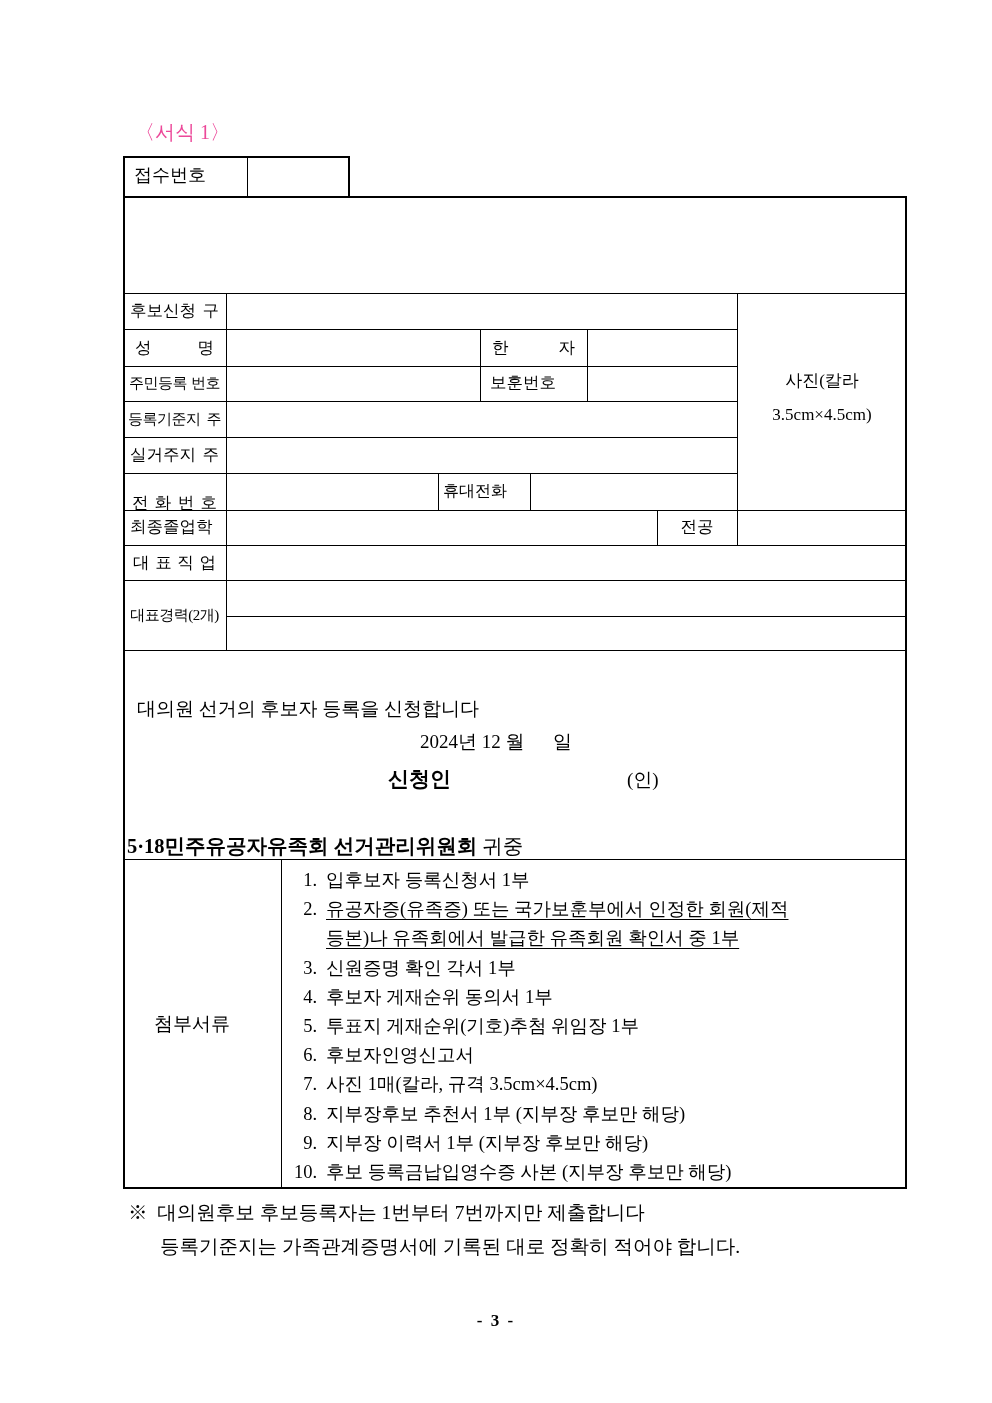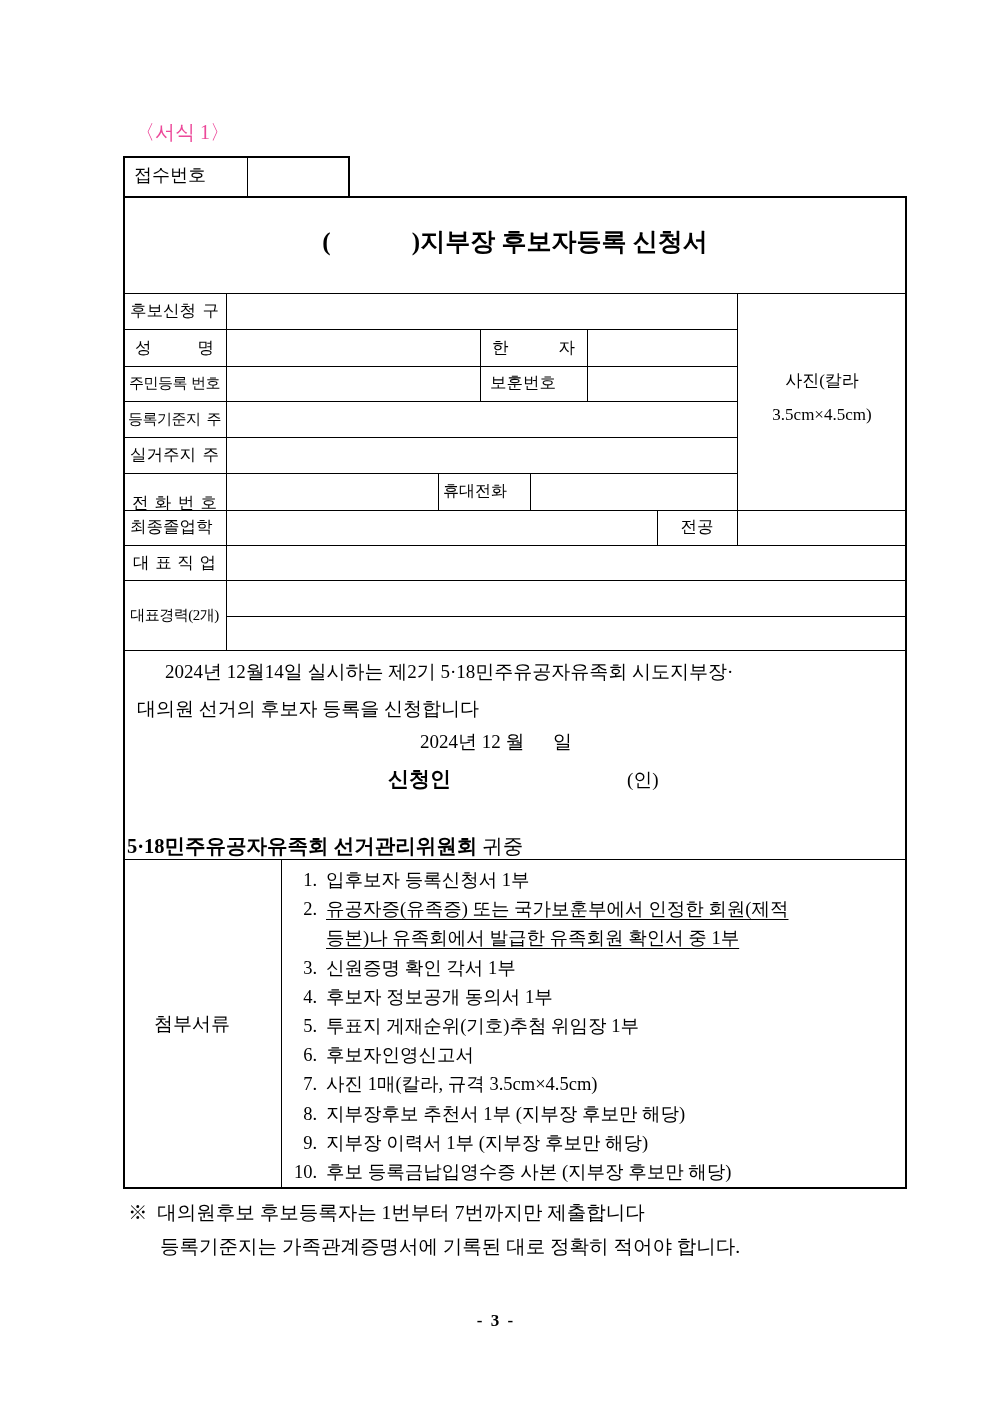--- a/index.html
+++ b/index.html
@@ -28,21 +28,20 @@
 
   <div class="t blue" style="left:135px;top:121px;font-size:20px;">〈서식 1〉</div>
 
   <div class="box" style="left:123px;top:156px;width:227px;height:42px;"></div>
   <div class="v" style="left:247px;top:158px;height:38px;"></div>
   <div class="t" style="left:134px;top:165px;font-size:18px;">접수번호</div>
   <div class="field" style="left:249px;top:158px;width:99px;height:38px;"></div>
 
   <div class="box" style="left:123px;top:196px;width:784px;height:993px;"></div>
 
-  <div class="t b ctr" style="left:123px;top:228px;width:784px;font-size:25px;">(             )지부장 후보자등록 신청서</div>
 
   <div class="h" style="left:123px;top:293px;width:784px;"></div>
   <div class="h" style="left:123px;top:329px;width:614px;"></div>
   <div class="h" style="left:123px;top:366px;width:614px;"></div>
   <div class="h" style="left:123px;top:401px;width:614px;"></div>
   <div class="h" style="left:123px;top:437px;width:614px;"></div>
   <div class="h" style="left:123px;top:473px;width:614px;"></div>
   <div class="h" style="left:123px;top:510px;width:784px;"></div>
   <div class="h" style="left:123px;top:545px;width:784px;"></div>
   <div class="h" style="left:123px;top:580px;width:784px;"></div>
@@ -87,36 +86,35 @@
   <div class="field" style="left:739px;top:512px;width:166px;height:32px;"></div>
   <div class="field" style="left:228px;top:547px;width:677px;height:32px;"></div>
   <div class="field" style="left:228px;top:582px;width:677px;height:33px;"></div>
   <div class="field" style="left:228px;top:618px;width:677px;height:31px;"></div>
 
   <div class="field" style="left:739px;top:295px;width:161px;height:214px;">
     <div class="t ctr" style="left:0;top:76px;width:166px;font-size:17px;">사진(칼라</div>
     <div class="t ctr" style="left:0;top:110px;width:166px;font-size:17px;">3.5cm×4.5cm)</div>
   </div>
 
-  <div class="t" style="left:165px;top:661px;font-size:19px;">2024년 12월14일 실시하는 제2기 5·18민주유공자유족회 시도지부장·</div>
   <div class="t" style="left:137px;top:698px;font-size:19px;">대의원 선거의 후보자 등록을 신청합니다</div>
   <div class="t" style="left:420px;top:731px;font-size:19px;">2024년 12 월      일</div>
   <div class="t b" style="left:388px;top:767px;font-size:21px;">신청인</div>
   <div class="t" style="left:627px;top:769px;font-size:19px;">(인)</div>
 
   <div class="t" style="left:127px;top:835px;font-size:20.5px;"><span class="b">5·18민주유공자유족회 선거관리위원회</span><span> 귀중</span></div>
 
   <div class="t ctr" style="left:113px;top:1013px;width:158px;font-size:19px;">첨부서류</div>
 
   <div id="atlist">
     <div class="li"><span class="num">1.</span><span>입후보자 등록신청서 1부</span></div>
     <div class="li"><span class="num">2.</span><span class="u">유공자증(유족증) 또는 국가보훈부에서 인정한 회원(제적</span></div>
     <div class="li"><span class="num"></span><span class="u">등본)나 유족회에서 발급한 유족회원 확인서 중 1부</span></div>
     <div class="li"><span class="num">3.</span><span>신원증명 확인 각서 1부</span></div>
-    <div class="li"><span class="num">4.</span><span>후보자 정보공개 동의서 1부</span></div>
+    <div class="li"><span class="num">4.</span><span>후보자 게재순위 동의서 1부</span></div>
     <div class="li"><span class="num">5.</span><span>투표지 게재순위(기호)추첨 위임장 1부</span></div>
     <div class="li"><span class="num">6.</span><span>후보자인영신고서</span></div>
     <div class="li"><span class="num">7.</span><span>사진 1매(칼라, 규격 3.5cm×4.5cm)</span></div>
     <div class="li"><span class="num">8.</span><span>지부장후보 추천서 1부 (지부장 후보만 해당)</span></div>
     <div class="li"><span class="num">9.</span><span>지부장 이력서 1부 (지부장 후보만 해당)</span></div>
     <div class="li"><span class="num">10.</span><span>후보 등록금납입영수증 사본 (지부장 후보만 해당)</span></div>
   </div>
 
   <div class="t" style="left:128px;top:1202px;font-size:19.5px;">※  대의원후보 후보등록자는 1번부터 7번까지만 제출합니다</div>
   <div class="t" style="left:160px;top:1236px;font-size:19.5px;">등록기준지는 가족관계증명서에 기록된 대로 정확히 적어야 합니다.</div>

